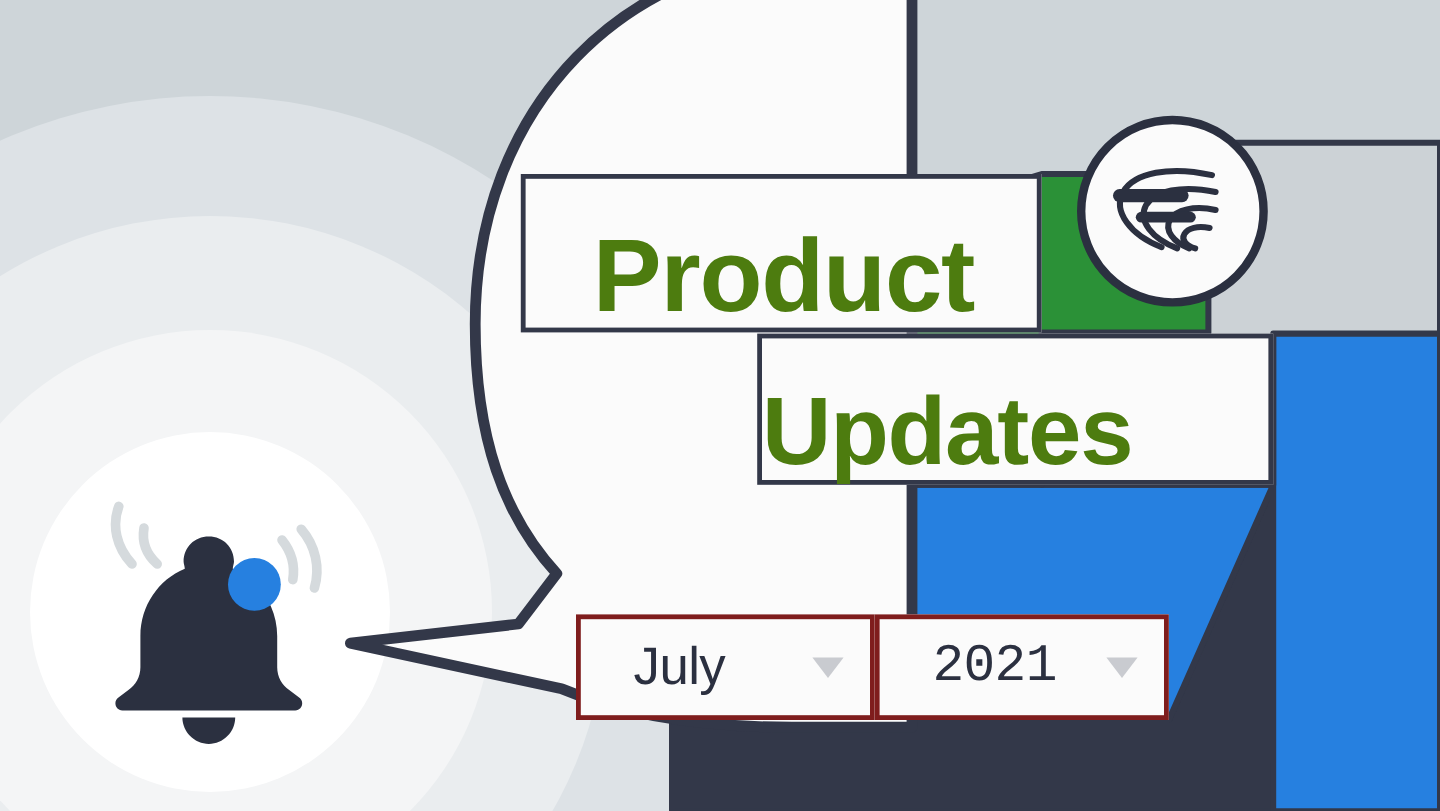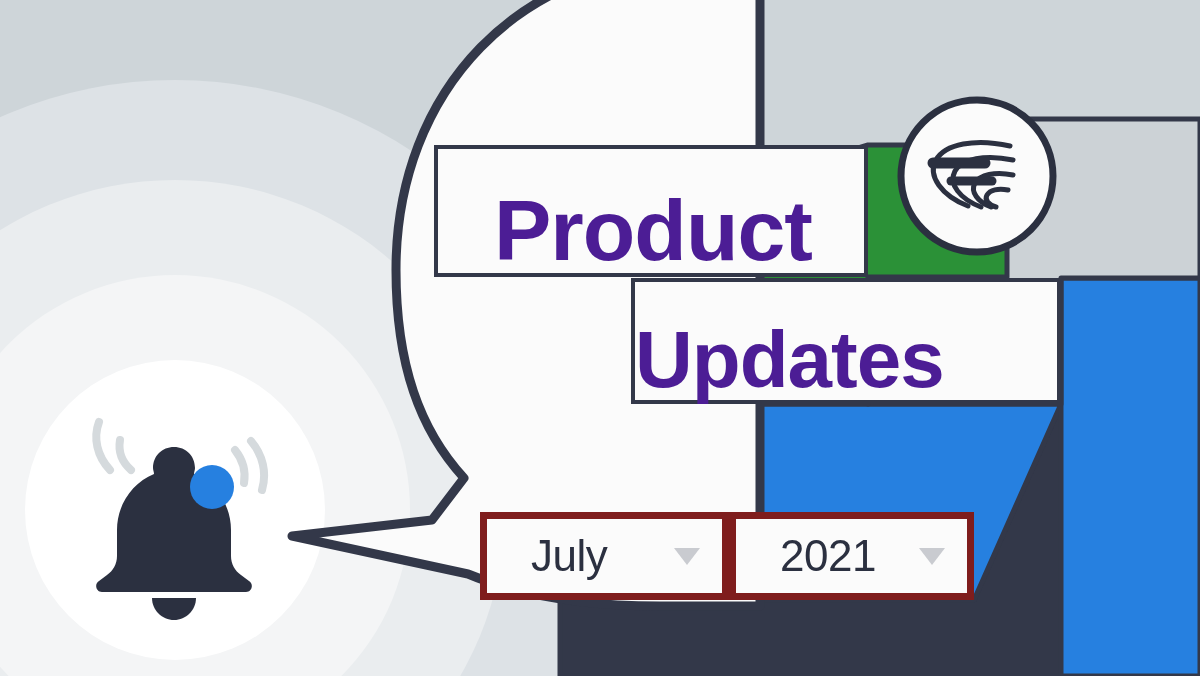--- a/index.html
+++ b/index.html
@@ -16,36 +16,36 @@
   .box {
     position:absolute;
     background:#fbfbfb;
     border:4px solid #333849;
     display:flex;
     align-items:center;
     z-index:40;
   }
   .box-title {
     font-weight:700;
-    color:#4c1d95;
+    color:#4d7c0f;
     letter-spacing:-1px;
     white-space:nowrap;
     line-height:1;
     margin-top:38px;
   }
   #product-box { left:434px; top:145px; width:434px; height:132px; padding-left:56px; }
   #product-box .box-title { font-size:86px; }
 
   #updates-box { left:631px; top:278px; width:430px; height:126px; }
   #updates-box .box-title { font-size:80px; }
 
   .dropdown {
     position:absolute;
     background:#fbfbfb;
-    border:7px solid #7f1d1d;
+    border:4px solid #7f1d1d;
     display:flex;
     align-items:center;
     justify-content:space-between;
     padding:0 22px 0 44px;
     z-index:40;
   }
   .dropdown .dd-value {
     font-size:44px;
     font-weight:400;
     color:#2b3040;
@@ -53,21 +53,21 @@
     letter-spacing:-0.5px;
   }
   .caret {
     width:0; height:0;
     margin-left:26px;
     border-left:13px solid transparent;
     border-right:13px solid transparent;
     border-top:17px solid #c9cbd0;
   }
   #month-dropdown { left:480px; top:512px; width:249px; height:88px; }
-  #year-dropdown  { left:729px; top:512px; width:245px; height:88px; }
+  #year-dropdown  { left:729px; top:512px; width:245px; height:88px;font-family:Liberation Mono, monospace; }
 
   .sr { position:absolute; width:1px; height:1px; overflow:hidden; clip:rect(0 0 0 0); }
 </style>
 </head>
 <body>
 
 <div id="stage">
   <svg viewBox="0 0 1200 676" xmlns="http://www.w3.org/2000/svg" aria-hidden="true">
     <defs>
       <clipPath id="frame">

